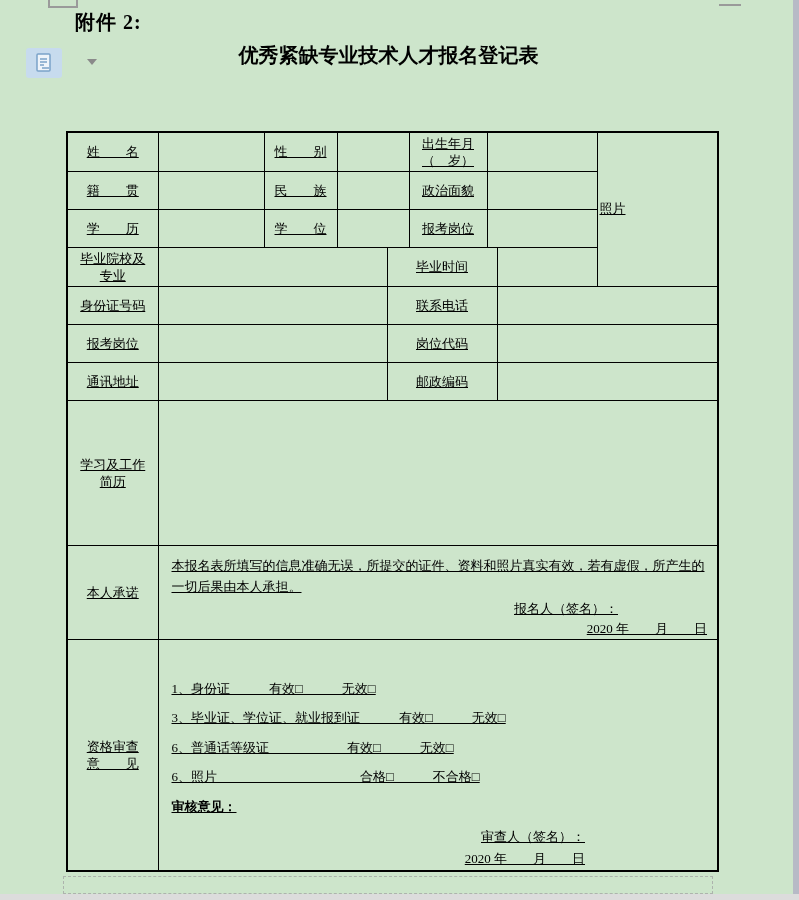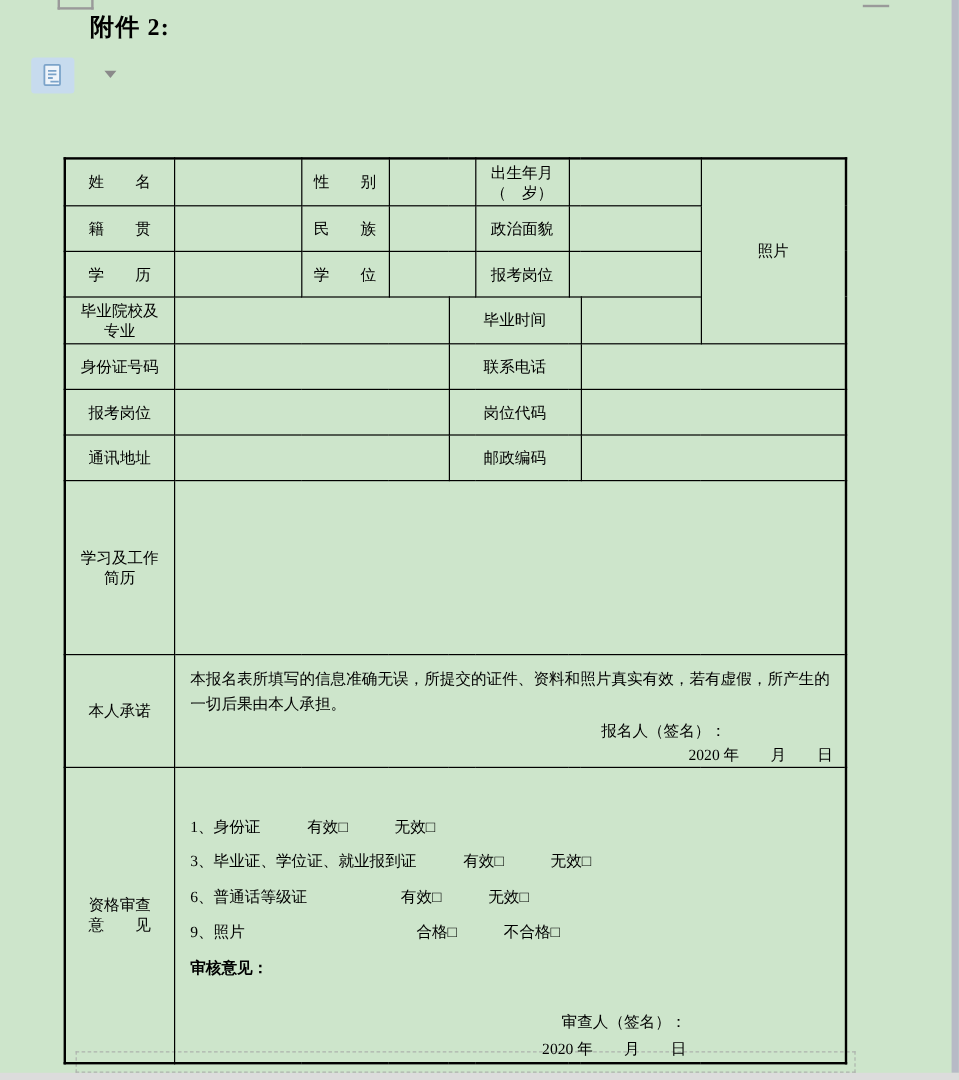--- a/index.html
+++ b/index.html
@@ -47,32 +47,33 @@
     position:absolute; left:75px; top:9px;
     font-size:20px; font-weight:bold; letter-spacing:1px;
   }
   .doc-title {
     position:absolute; left:63px; top:40px; width:651px;
     text-align:center; font-weight:bold; font-size:20px; line-height:30px;
   }
 
   
   table.form {
-    position:absolute; left:53px; top:131px; width:651px;
+    position:absolute; left:66px; top:131px; width:651px;
     border-collapse:collapse; table-layout:fixed;
     border:2px solid #000;
     font-size:13px;
+    text-decoration:underline;
   }
   table.form td { border:1px solid #000; padding:0 2px; overflow:hidden; }
   td.lbl {
     text-align:center; white-space:pre-line; line-height:17px;
     vertical-align:middle;
   }
   td.val { vertical-align:middle; }
-  td.photo { text-align:center; vertical-align:middle; }
+  td.photo { text-align:left; vertical-align:middle; }
 
   tr.r1 { height:39px; }
   tr.r2 { height:38px; }
   tr.r3 { height:38px; }
   tr.r4 { height:39px; }
   tr.r5 { height:38px; }
   tr.r6 { height:38px;margin-top:35px; }
   tr.r7 { height:38px;padding-left:44px; }
   tr.r8 { height:145px; }
   tr.r9 { height:94px; }
@@ -82,21 +83,21 @@
 
   .promise-text {
     padding:9px 10px 0 11px; line-height:21px; text-align:left;
   }
   .promise-signer { text-align:right; padding-right:97px; line-height:20px; margin-top:2px; }
   .promise-date   { text-align:right; padding-right:8px;  line-height:20px; }
 
   .review-body { padding:34px 8px 0 11px; }
   .review-item { line-height:29.5px; white-space:pre; }
   .review-opinion { line-height:29.5px; font-weight:bold; }
-  .review-sign { text-align:right; padding-right:122px; line-height:22px; margin-top:20px; }
+  .review-sign { text-align:right; padding-right:122px; line-height:22px; margin-top:5px; }
 </style>
 </head>
 <body>
 
 <div class="paste-btn">
   <span style="display:inline-flex;">
     <svg width="22" height="22" viewBox="0 0 22 22">
       <rect x="4" y="2" width="13" height="17" rx="1" fill="#eef4fa" stroke="#7ba3c9" stroke-width="1.5"></rect>
       <line x1="7" y1="7" x2="14" y2="7" stroke="#7ba3c9" stroke-width="1.5"></line>
       <line x1="7" y1="10" x2="14" y2="10" stroke="#7ba3c9" stroke-width="1.5"></line>
@@ -107,20 +108,21 @@
 </div>
 <div class="paste-arrow"></div>
 <div class="ruler-frag-left"></div>
 <div class="ruler-frag-right"></div>
 <div class="scrollbar"></div>
 <div class="bottom-strip"></div>
 <div class="para-boundary"></div>
 
 <div class="attachment">附件 2:</div>
 <div class="doc-title">
+  <div>优秀紧缺专业技术人才报名登记表</div>
 </div>
 
 <table class="form">
   <colgroup>
     <col style="width:91px">
       <col style="width:106px">
       <col style="width:73px">
     <col style="width:50px">
       <col style="width:22px">
       <col style="width:78px">
@@ -206,21 +208,21 @@
   </tr>
 
   <tr class="r10">
     <td class="lbl">资格审查
 意　　见</td>
     <td class="block" colspan="8">
       <div class="review-body">
         <div class="review-item">1、身份证　　　有效□　　　无效□</div>
         <div class="review-item">3、毕业证、学位证、就业报到证　　　有效□　　　无效□</div>
         <div class="review-item">6、普通话等级证　　　　　　有效□　　　无效□</div>
-        <div class="review-item">9、照片　　　　　　　　　　　合格□　　　不合格□</div>
+        <div class="review-item">6、照片　　　　　　　　　　　合格□　　　不合格□</div>
         <div class="review-opinion">审核意见：</div>
         <div class="review-sign">
           <div>审查人（签名）：</div>
           <div>2020 年　　月　　日</div>
         </div>
       </div>
     </td>
   </tr>
 </tbody>
   </table>

